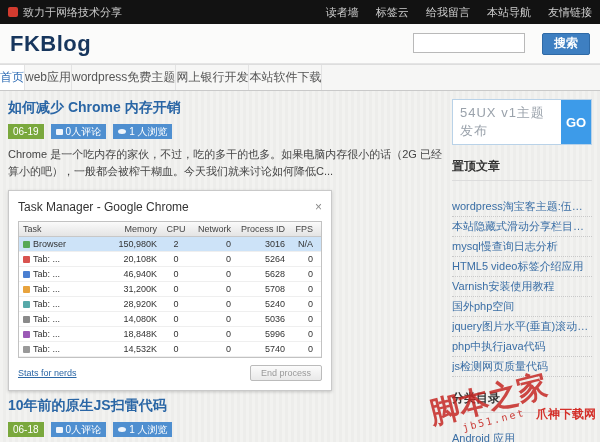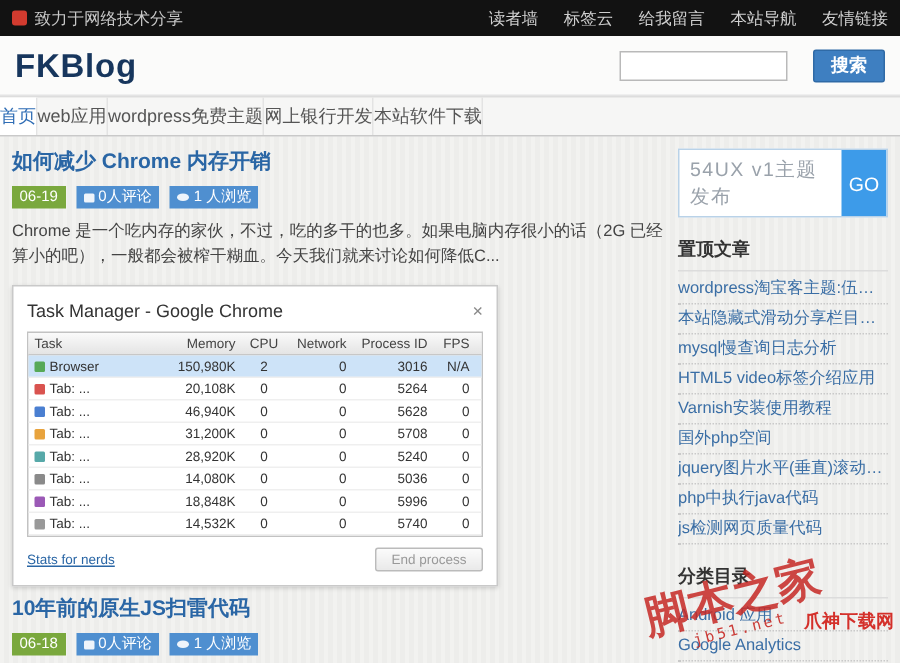--- a/index.html
+++ b/index.html
@@ -11,21 +11,21 @@
   .topbar{height:24px;background:#121212;display:flex;justify-content:space-between;
           align-items:center;padding:12px 8px;font-size:11px;color:#c8c8c8}
   .topbar-left{display:flex;align-items:center;gap:5px}
   .site-ic{width:10px;height:10px;background:#d23b2f;border-radius:2px;display:inline-block}
   .topbar-right span{margin-left:14px;cursor:pointer;color:#cfcfcf}
 
   
   .header{height:40px;background:#fbfbfa;display:flex;align-items:center;
           justify-content:space-between;padding:0 10px;border-bottom:1px solid #e4e4e4}
   .logo{font-size:22px;font-weight:bold;color:#17365d;letter-spacing:.5px}
-  .search{display:flex;gap:17px;align-items:center}
+  .search{display:flex;gap:17px;align-items:flex-start}
   .search input{width:112px;height:20px;border:1px solid #b9b9b9;background:#fff;padding:0 4px;font-size:11px}
   .search button{height:22px;padding:0 11px;background:#3e7fc1;color:#fff;border:1px solid #2f6aa6;
                  font-size:12px;font-weight:bold;border-radius:2px;cursor:pointer}
 
   
   .nav{height:27px;background:#f6f6f5;border-top:1px solid #ddd;border-bottom:1px solid #c9c9c9;
        display:flex;font-size:12px}
   .nav-item{padding:0 0;line-height:25px;color:#555;border-right:1px solid #e3e3e3;cursor:pointer}
   .nav-item.active{background:#fff;color:#2f6db5}
 
@@ -74,23 +74,23 @@
   .tm-row:nth-child(8) .fav{background:#9b59b6}
   .tm-footer{display:flex;justify-content:space-between;align-items:center;margin-top:7px}
   .tm-stats{font-size:9px;color:#2a66a5;text-decoration:underline}
   .tm-end{font-size:9px;color:#999;border:1px solid #bbb;background:linear-gradient(#fbfbfb,#e9e9e9);
           padding:2px 10px;border-radius:2px}
 
   
   .banner{display:flex;border:1px solid #b9d2e8;background:#fff;height:46px;align-items:stretch;overflow:hidden}
   .banner-text{flex:1;font-size:13px;color:#9aa2ab;padding:0 7px;letter-spacing:1px;display:flex;align-items:center}
   .go{width:30px;background:#3d9be9;color:#fff;display:flex;align-items:center;justify-content:center;
-      font-weight:normal;font-size:13px;cursor:pointer}
+      font-weight:bold;font-size:13px;cursor:pointer}
   .side-sec{margin-top:13px}
-  .sec-title{font-size:12px;font-weight:bold;color:#333;padding-bottom:5px;border-bottom:1px solid #dcdcdc;margin-bottom:2px}
+  .sec-title{font-size:12px;font-weight:bold;color:#333;padding-bottom:5px;border-bottom:1px solid #dcdcdc;margin-bottom:16px}
   .side-link{display:block;font-size:11px;color:#3a6ea5;line-height:17px;border-bottom:1px dotted #c9c9c9;
              padding:1px 0;white-space:nowrap;overflow:hidden;text-overflow:ellipsis;cursor:pointer}
 
   
   .seal{position:absolute;right:50px;bottom:16px;transform:rotate(-14deg);text-align:center;
         pointer-events:none;line-height:1}
   .seal-main{font-family:"DejaVu Serif","Liberation Serif",serif;font-weight:bold;font-size:30px;
              color:rgba(198,40,36,.85)}
   .seal-sub{font-size:10px;letter-spacing:2px;color:rgba(198,40,36,.9);
             font-family:"DejaVu Sans Mono",monospace;margin-top:2px}

